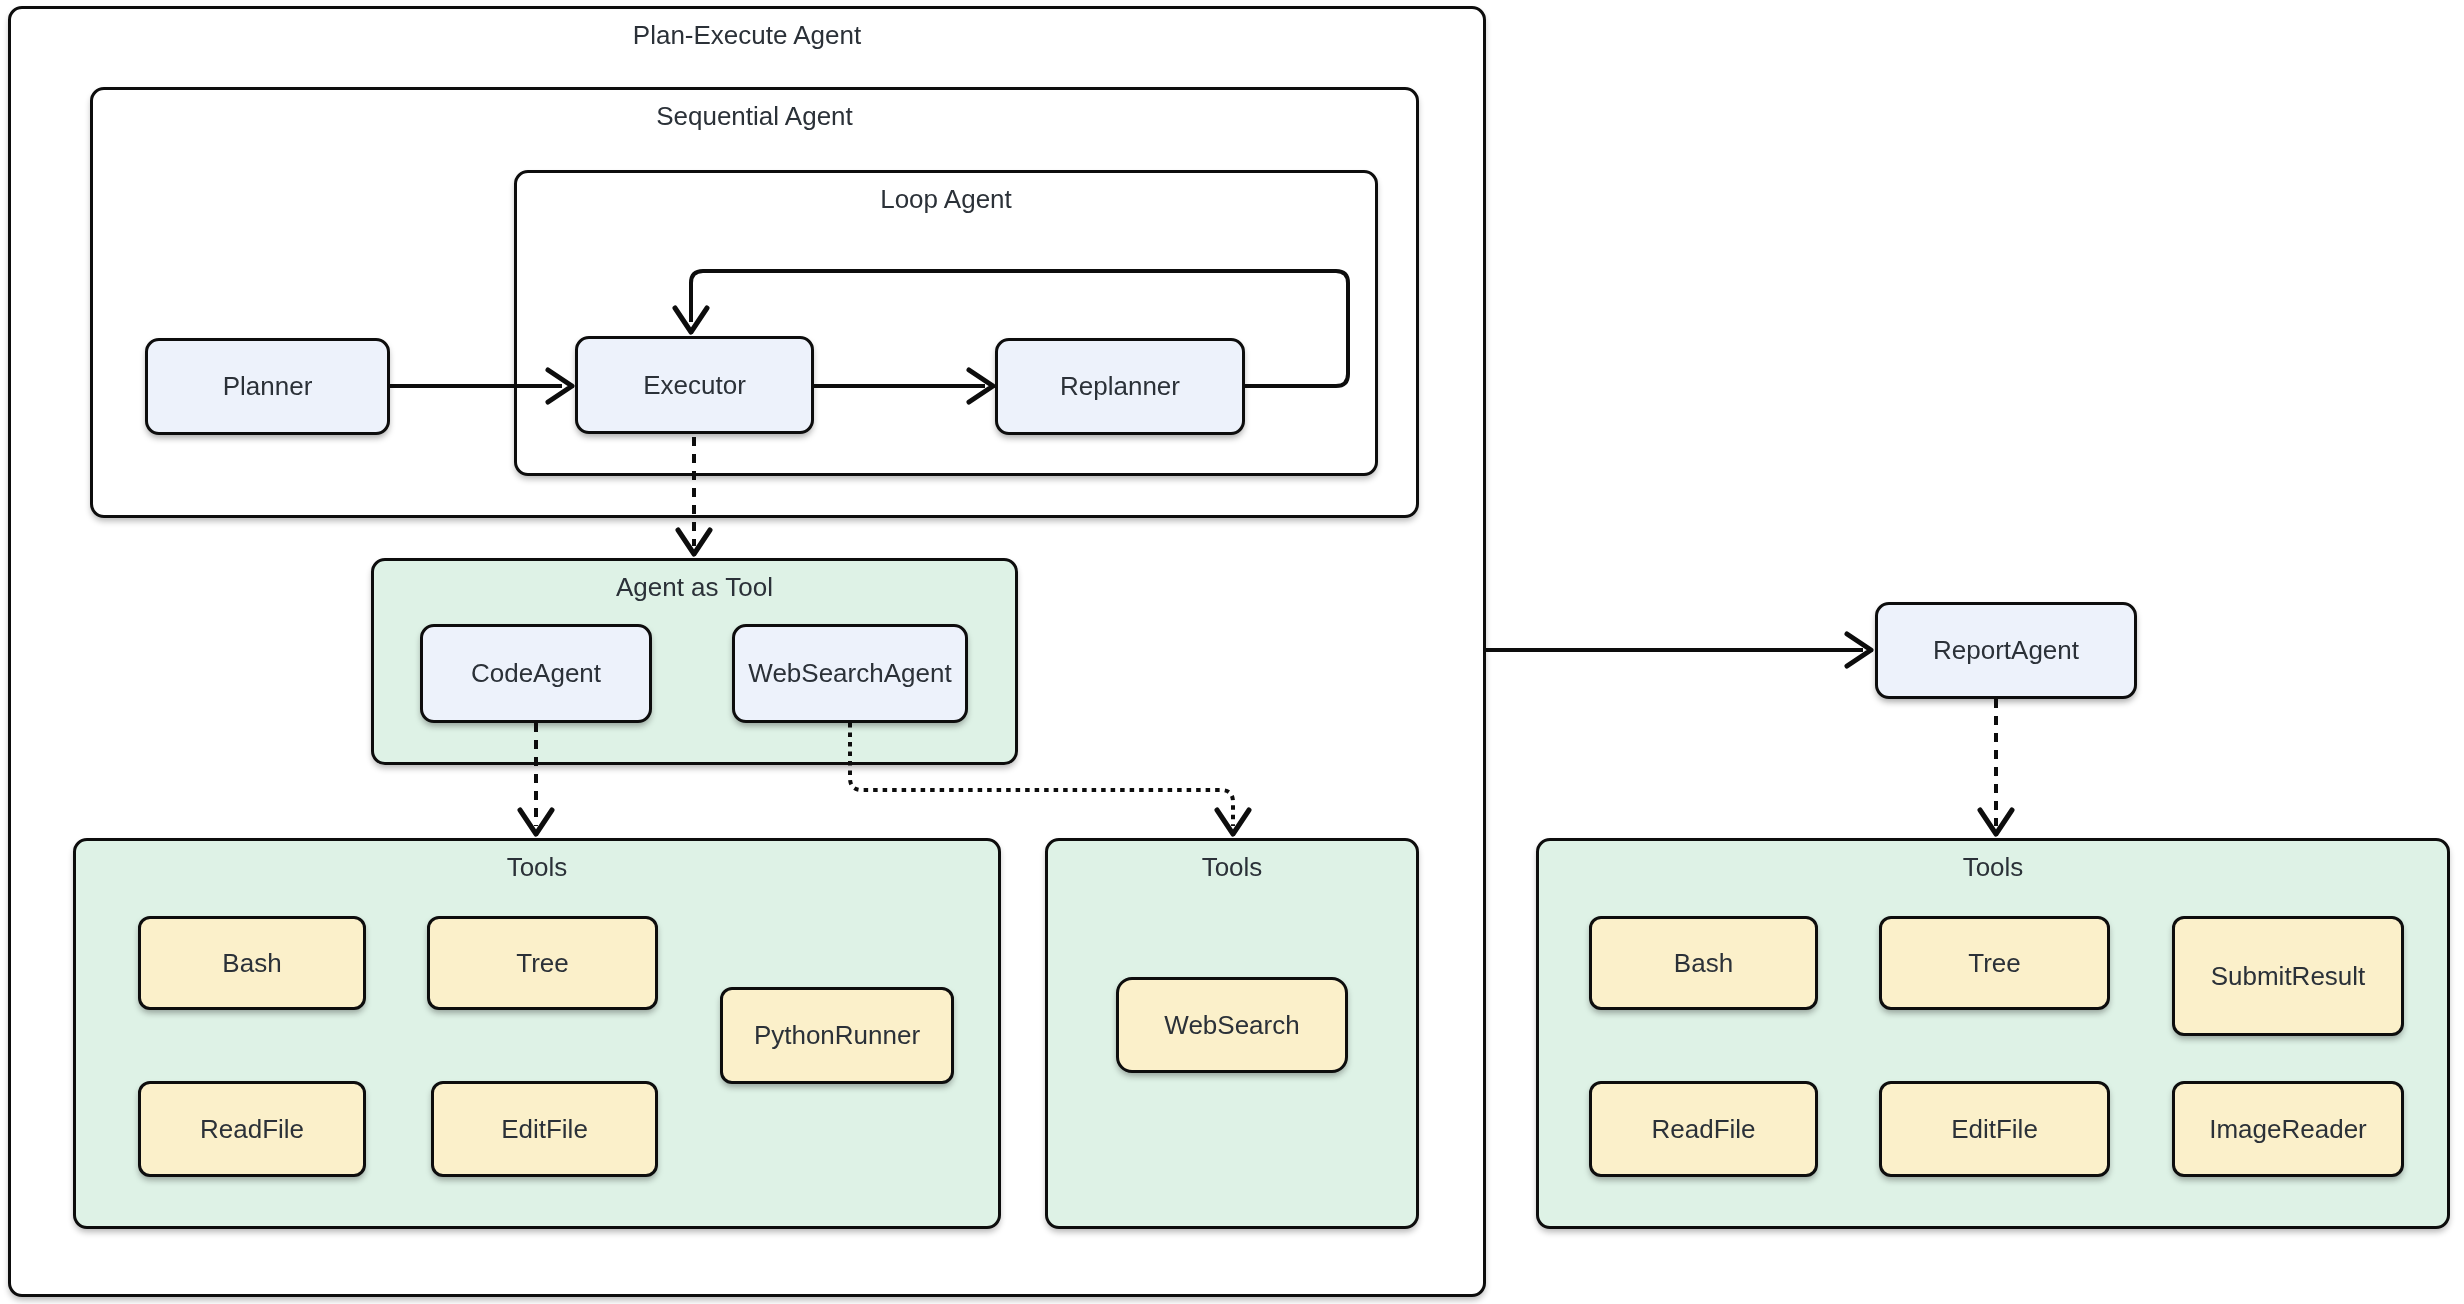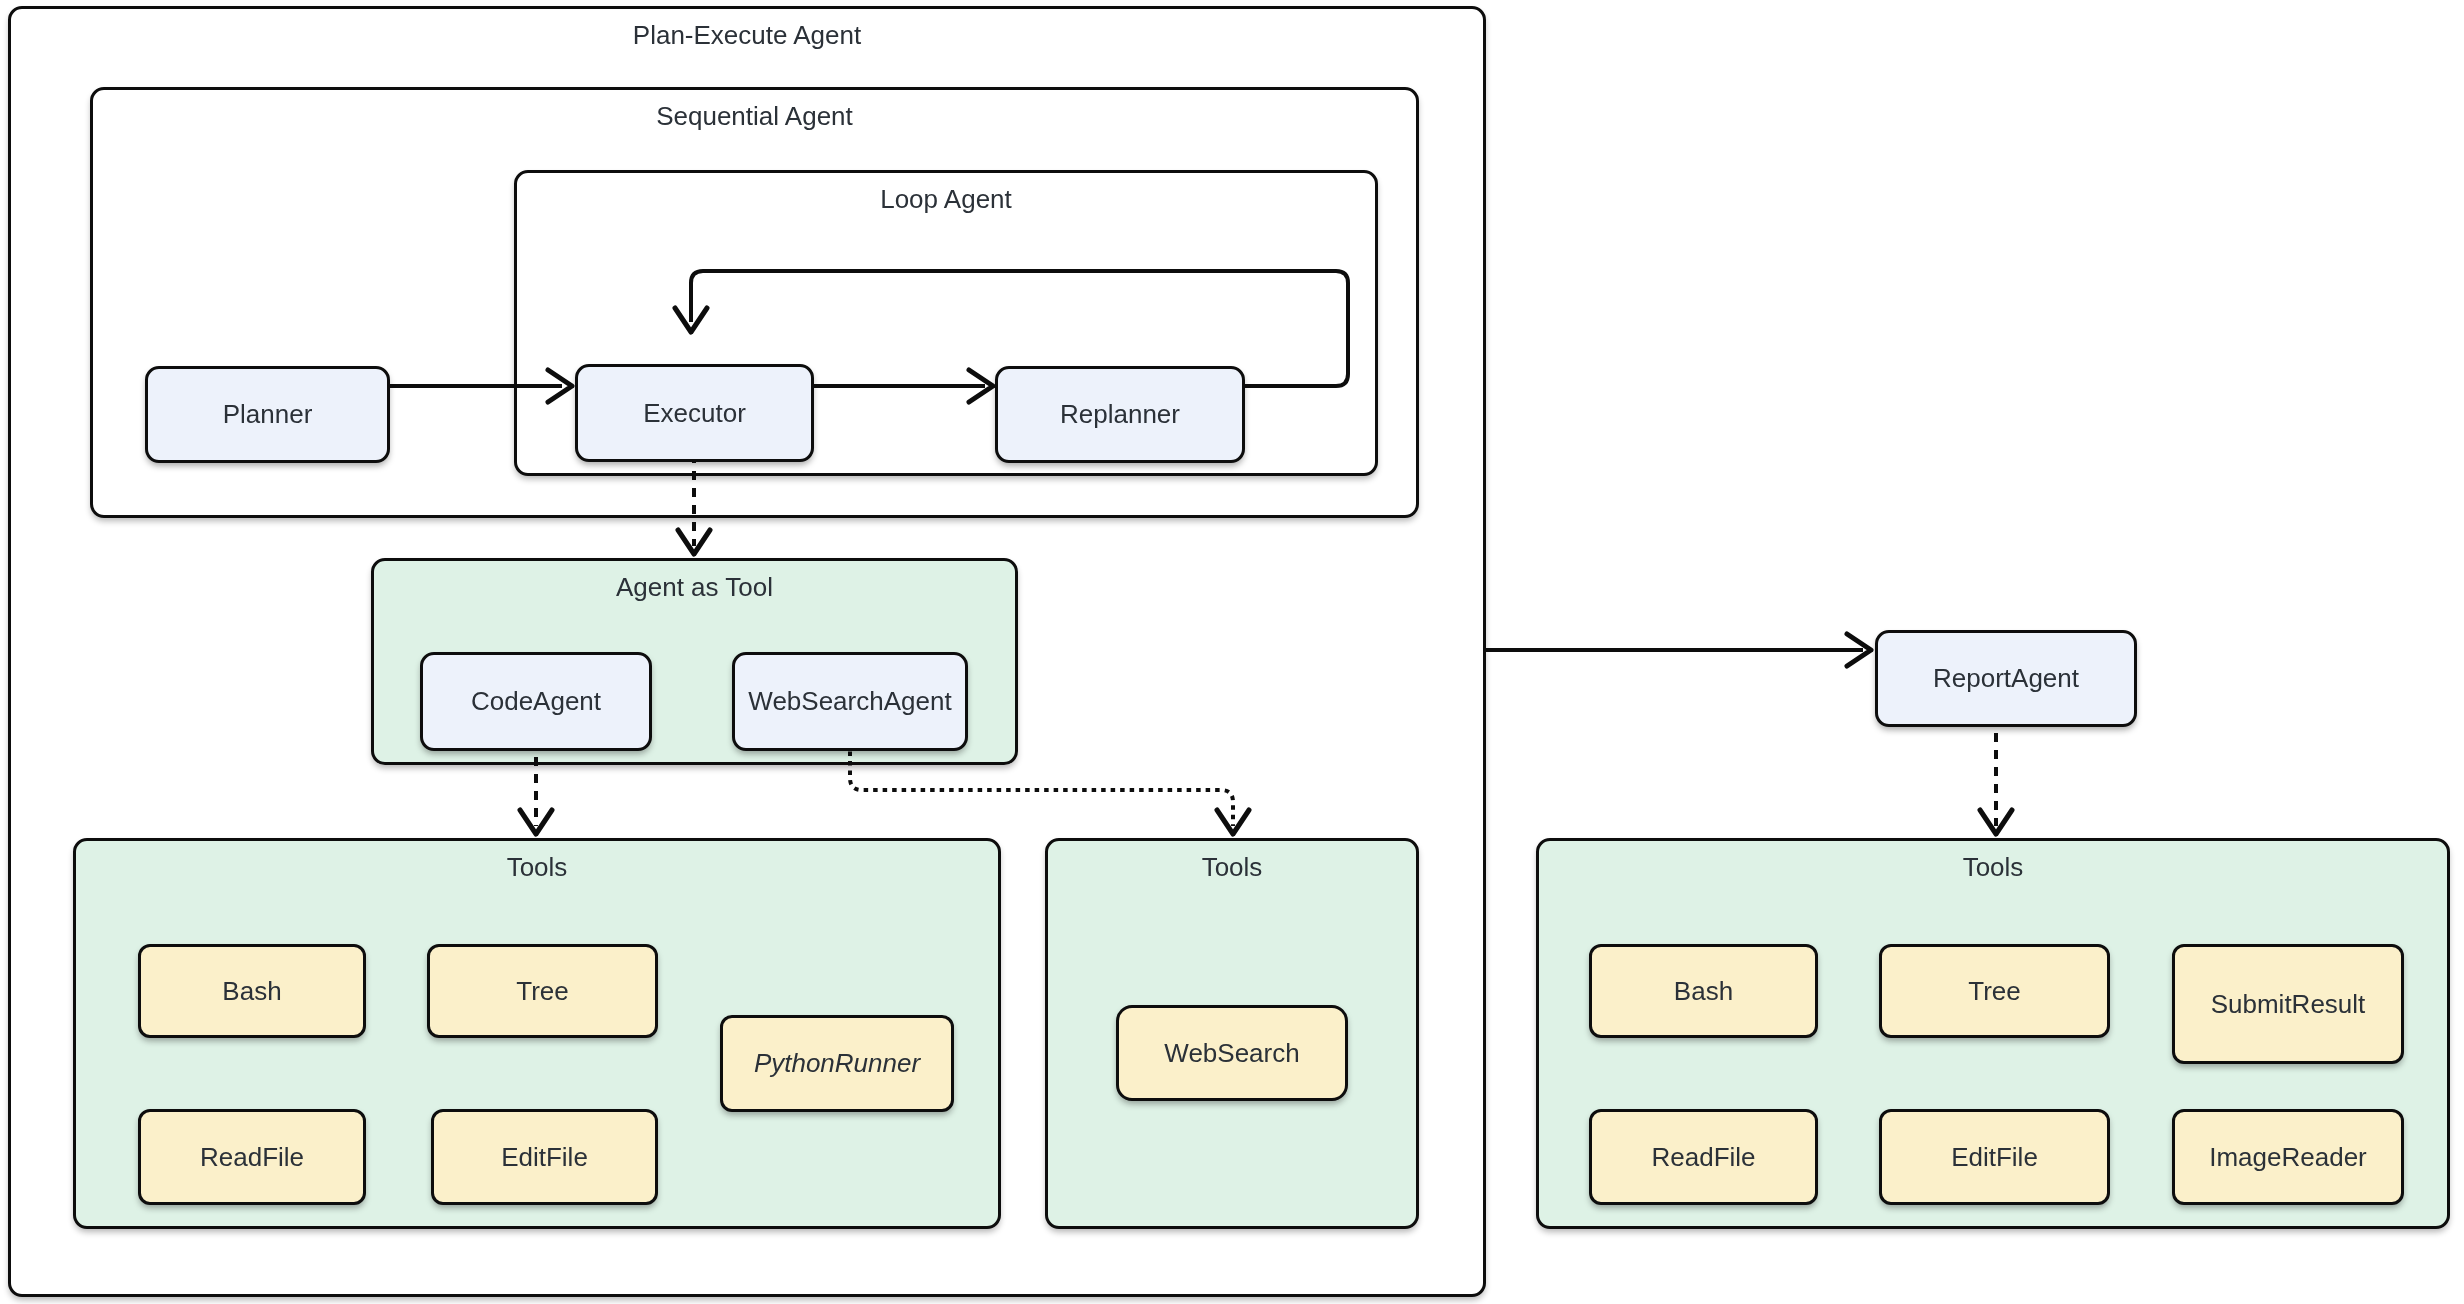--- a/index.html
+++ b/index.html
@@ -33,21 +33,20 @@
   }
   .node {
     position: absolute;
     display: flex; align-items: center; justify-content: center;
     border: 3px solid var(--stroke, #0d0d0d);
     border-radius: 14px;
     font-size: 26px;
     color: var(--text, #2b3138);
     box-shadow: 0 4px 6px -1px rgba(13,13,13,0.35);
     box-sizing: border-box;
-    margin-top: 28px;
   }
   .node--blue { background: var(--node-fill, #edf2fb); }
   .node--tool { background: var(--tool-fill, #fbf0ca); border-radius: 12px; align-items: center; }
   .edges {
     position: absolute; left: 0; top: 0;
     pointer-events: none;
   }
   .edge {
     fill: none;
     stroke: var(--stroke, #0d0d0d);
@@ -141,21 +140,21 @@
   <div class="node node--blue" style="left:1875px; top:602px; width:262px; height:97px;">
     <span>ReportAgent</span>
   </div>
 
   <div class="node node--tool" style="left:138px; top:916px; width:228px; height:94px;">
     <span>Bash</span>
   </div>
   <div class="node node--tool" style="left:427px; top:916px; width:231px; height:94px;">
     <span>Tree</span>
   </div>
-  <div class="node node--tool" style="left:720px; top:987px; width:234px; height:97px;font-style:italic;">
+  <div class="node node--tool" style="left:720px; top:987px; width:234px; height:97px;">
     <span>PythonRunner</span>
   </div>
   <div class="node node--tool" style="left:138px; top:1081px; width:228px; height:96px;">
     <span>ReadFile</span>
   </div>
   <div class="node node--tool" style="left:431px; top:1081px; width:227px; height:96px;">
     <span>EditFile</span>
   </div>
 
   <div class="node node--tool" style="left:1116px; top:977px; width:232px; height:96px;border-radius:16px;">

